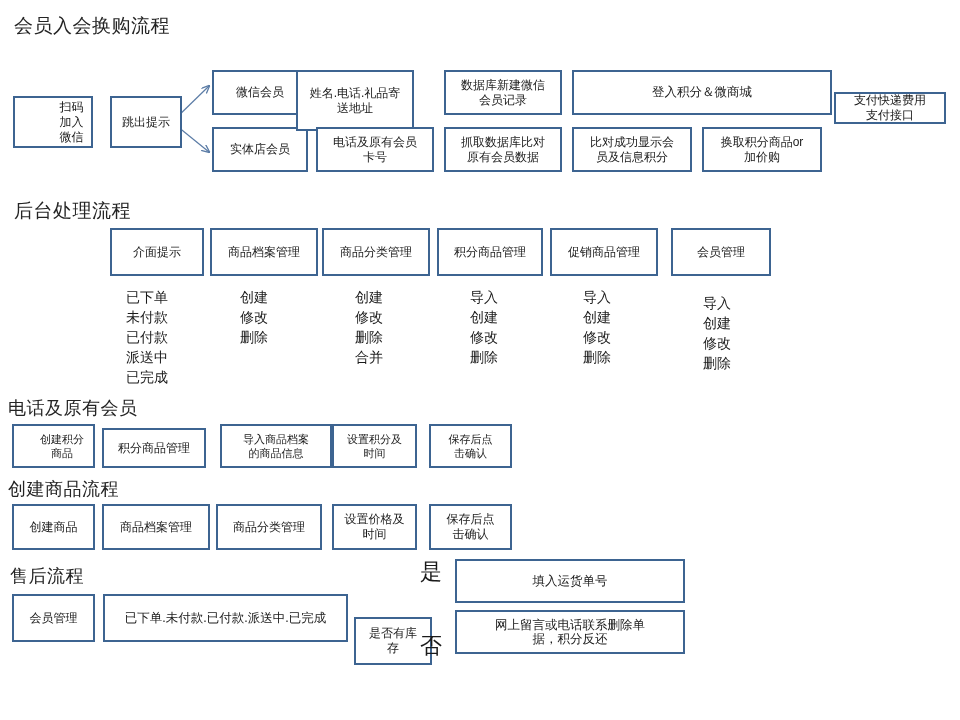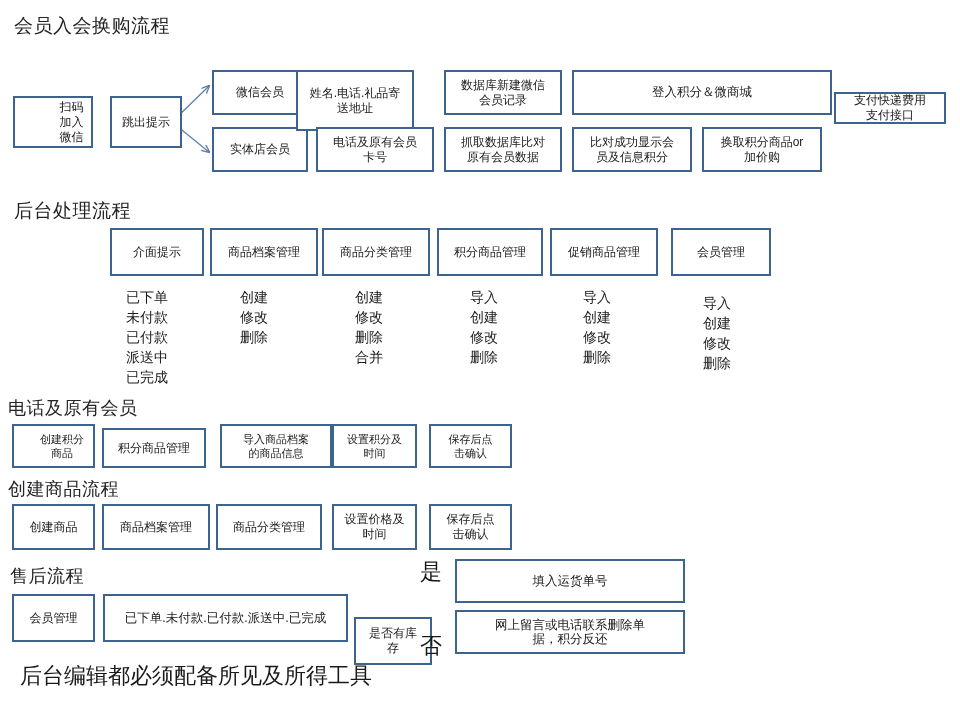--- a/index.html
+++ b/index.html
@@ -162,14 +162,13 @@
 击确认</div>
     <div class="box" style="left: 12px; top: 594px; width: 83px; height: 48px; border-color: rgb(61, 100, 145);">会员管理</div>
     <div class="box wide" style="left: 103px; top: 594px; width: 245px; height: 48px; border-color: rgb(61, 100, 145);">已下单.未付款.已付款.派送中.已完成</div>
     <div class="box" style="left: 354px; top: 594px; width: 78px; height: 48px; border-color: rgb(61, 100, 145); margin-top: 23px;">是否有库
 存</div>
     <div class="box wide" style="left: 455px; top: 559px; width: 230px; height: 44px; border-color: rgb(61, 100, 145);">填入运货单号</div>
     <div class="box wide small" style="left: 455px; top: 610px; width: 230px; height: 44px; border-color: rgb(61, 100, 145);">网上留言或电话联系删除单
 据，积分反还</div>
     <div class="branch-label" style="left: 420px; top: 560px;">是</div>
     <div class="branch-label" style="left: 420px; top: 634px;">否</div>
-    <div class="footer-note" style="left: 20px; top: 662px;">后台编辑都必须配备所见及所得工具</div>
   </div>
 
 </body></html>

